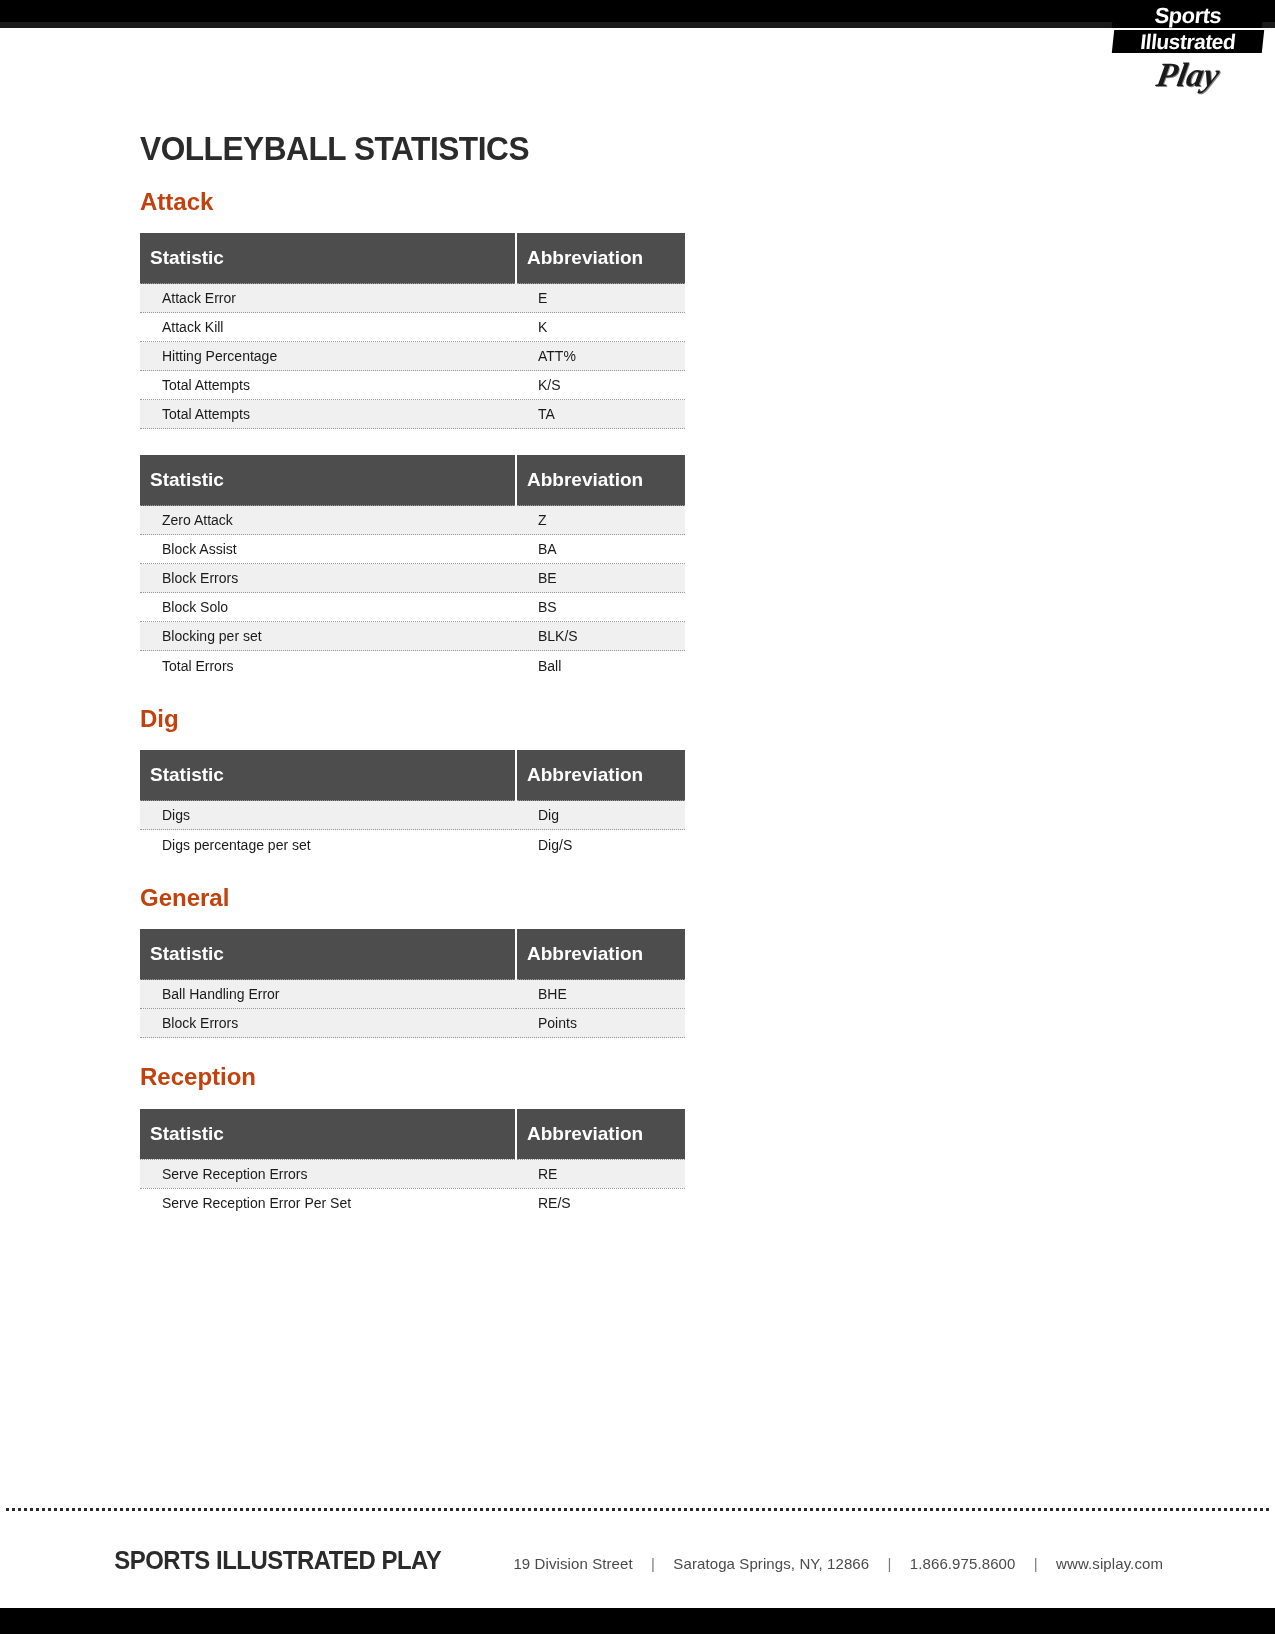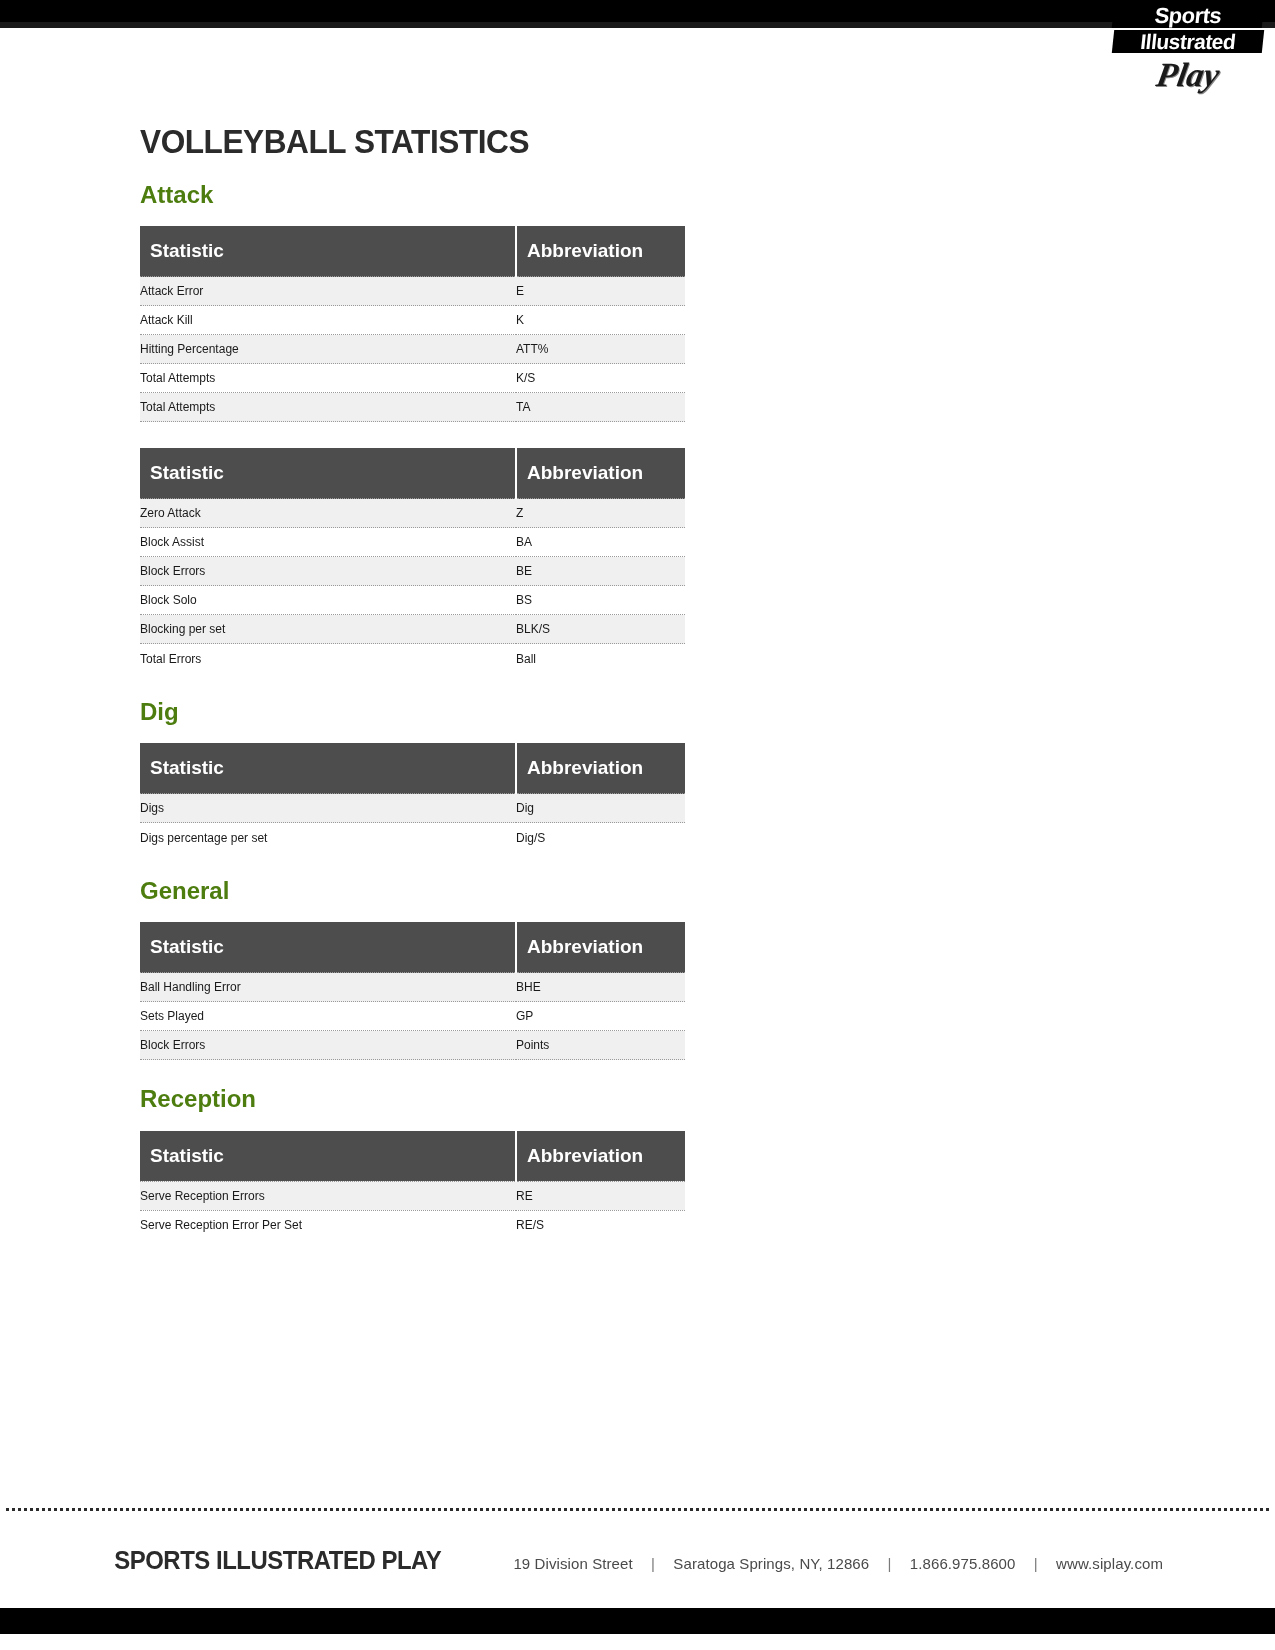--- a/index.html
+++ b/index.html
@@ -105,21 +105,21 @@
     line-height: 1;
     color: #1a1a1a;
     transform: skewX(-10deg);
     text-shadow: 1px 1px 0 #888;
   }
 
   
   .content {
     position: absolute;
     left: 140px;
-    top: 124px;
+    top: 131px;
     width: 560px;
   }
 
   .doc-title {
     font-family: "Liberation Sans", sans-serif;
     font-weight: bold;
     font-size: 34px;
     letter-spacing: -0.5px;
     line-height: 1;
     color: #2b2b2b;
@@ -128,21 +128,21 @@
     transform-origin: left center;
   }
 
   .section { margin-bottom: 26px; }
 
   .section-heading {
     font-family: "Liberation Sans", sans-serif;
     font-weight: bold;
     font-size: 24px;
     line-height: 1.1;
-    color: #4d7c0f;
+    color: #c2410c;
     margin-bottom: 18px;
   }
 
   table.stat-table {
     width: 545px;
     border-collapse: collapse;
     table-layout: fixed;
   }
   table.stat-table col.c1 { width: 376px; }
   table.stat-table col.c2 { width: 169px; }
@@ -156,23 +156,23 @@
     text-align: left;
     padding: 14px 0 14px 10px;
     height: 48px;
     vertical-align: middle;
     border-right: 2px solid #ffffff;
   }
   table.stat-table thead th:last-child { border-right: none; }
 
   table.stat-table tbody td {
     font-family: "Liberation Sans", sans-serif;
-    font-size: 12px;
+    font-size: 14px;
     color: #1a1a1a;
-    padding: 5px 0 5px 0;
+    padding: 5px 0 5px 22px;
     height: 29px;
     vertical-align: middle;
     background: #ffffff;
   }
   table.stat-table tbody tr.alt td {
     background: #f0f0f0;
     border-top: 1px dotted #9a9a9a;
     border-bottom: 1px dotted #9a9a9a;
   }
 
@@ -359,24 +359,20 @@
         <thead>
           <tr>
             <th>Statistic</th>
             <th>Abbreviation</th>
           </tr>
         </thead>
         <tbody>
           <tr class="alt">
             <td>Ball Handling Error</td>
             <td>BHE</td>
-          </tr>
-          <tr>
-            <td>Sets Played</td>
-            <td>GP</td>
           </tr>
           <tr class="alt">
             <td>Block Errors</td>
             <td>Points</td>
           </tr>
         </tbody>
       </table>
     </div>
 
     <div class="section">

